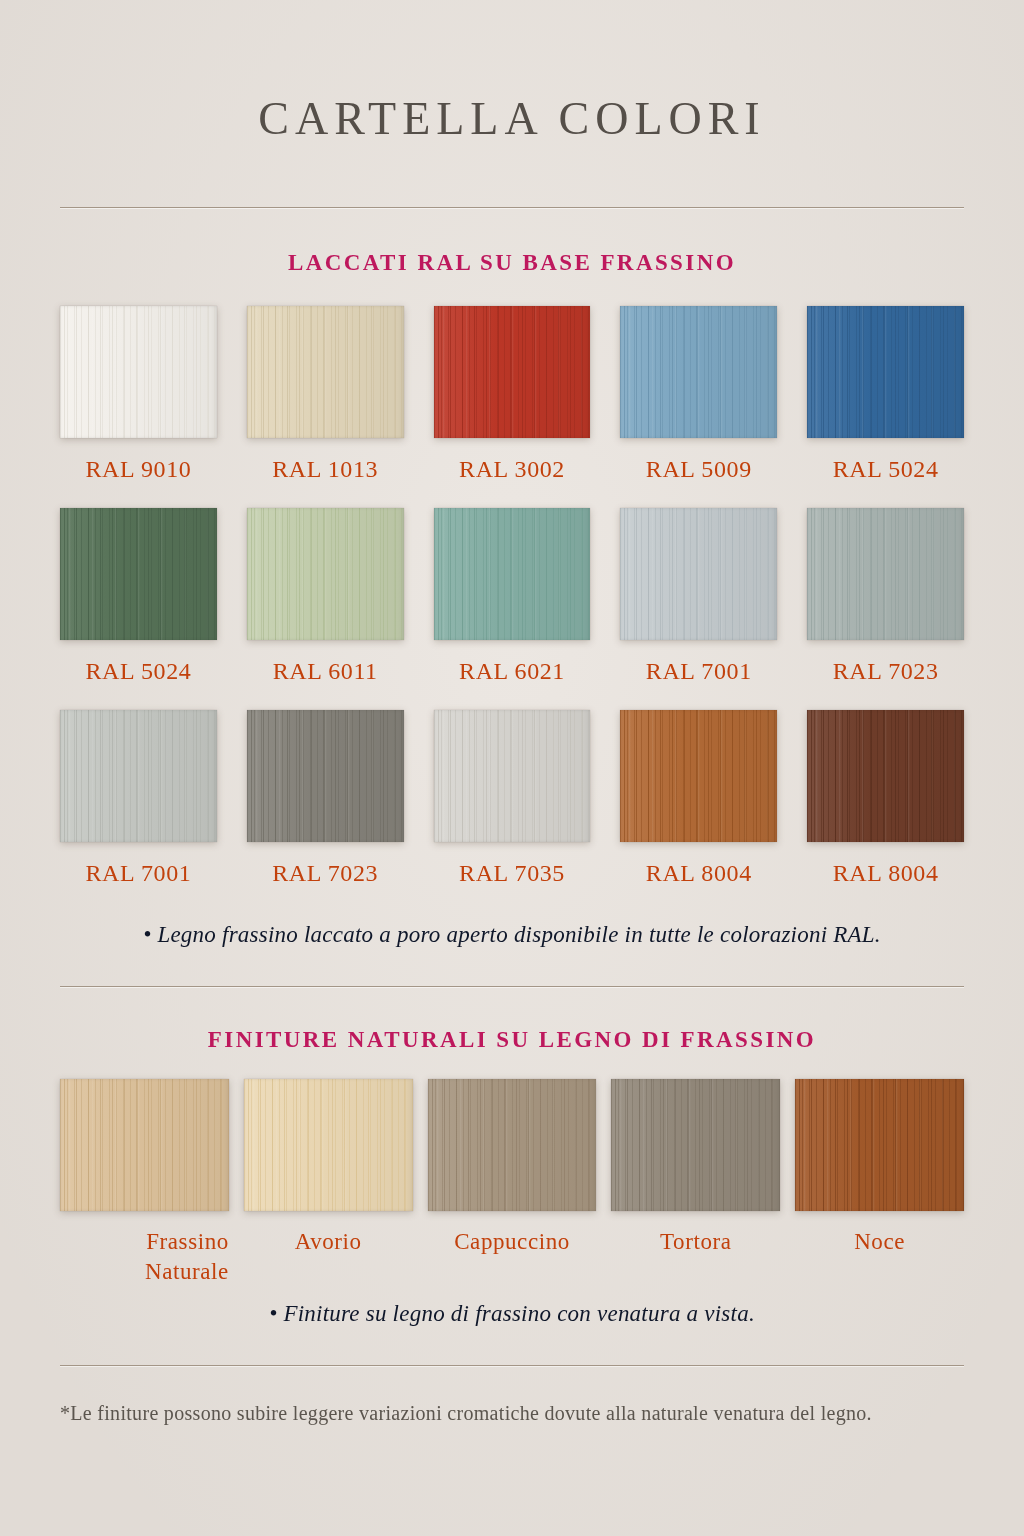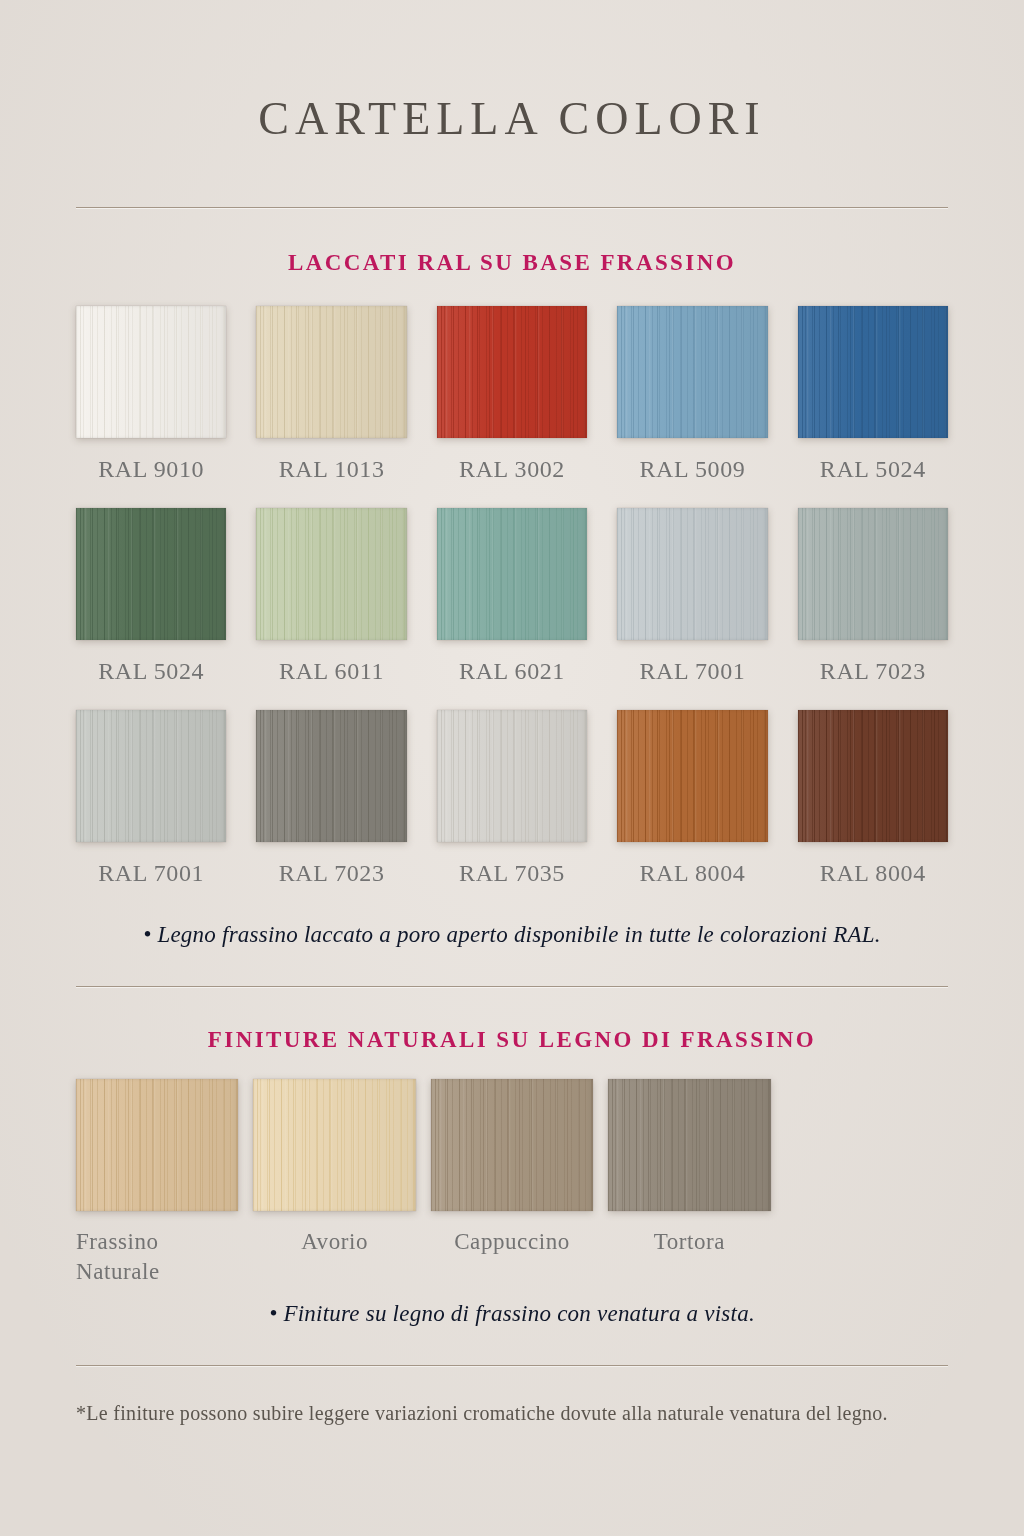--- a/index.html
+++ b/index.html
@@ -5,21 +5,21 @@
   * { margin: 0; padding: 0; box-sizing: border-box; }
   html, body { width: 1024px; }
   body {
     width: 1024px; height: 1536px;
     background: #e8e2dc;
     background-image: radial-gradient(ellipse at 50% 40%, rgba(255,255,255,0.18), rgba(0,0,0,0.03) 85%);
     font-family: "Liberation Serif", serif;
     color: #4f4943;
     overflow: hidden;
   }
-  .page { width: 1024px; height: 1148px; padding: 0 76px; }
+  .page { width: 1024px; height: 1148px; padding: 0 60px; }
 
   .page-title {
     padding-top: 92px;
     text-align: center;
     font-size: 46px;
     font-weight: 400;
     letter-spacing: 0.13em;
     color: #554f49;
   }
 
@@ -58,23 +58,23 @@
     box-shadow: 0 2px 7px rgba(110, 95, 80, 0.32), 0 0 1px rgba(95, 82, 70, 0.35),
                 inset 0 0 3px rgba(0,0,0,0.10);
   }
 
   .cell-label {
     margin-top: 16px;
     margin-bottom: 24px;
     min-height: 30px;
     font-size: 24px;
     line-height: 30px;
-    text-align: left;
+    text-align: right;
     letter-spacing: 0.025em;
-    color: #737373;
+    color: #c2410c;
   }
   .grid-2 .cell-label { margin-bottom: 0; font-size: 23px; }
 
   .section-note {
     font-style: italic;
     font-size: 23px;
     letter-spacing: 0.01em;
     color: #0f172a;
     text-align: center;
   }
@@ -179,20 +179,24 @@
           <div class="cell-label">Avorio</div>
         </div>
         <div class="cell">
           <div class="swatch" style="--c: #a89781; --g: #8f7d67;"></div>
           <div class="cell-label">Cappuccino</div>
         </div>
         <div class="cell">
           <div class="swatch" style="--c: #93897b; --g: #7b7163;"></div>
           <div class="cell-label">Tortora</div>
         </div>
+        <div class="cell">
+          <div class="swatch" style="--c: #a2592a; --g: #7d401b;"></div>
+          <div class="cell-label">Noce</div>
+        </div>
       </div>
     <p class="section-note">• Finiture su legno di frassino con venatura a vista.</p>
   </section>
 
   <div class="divider divider-3"></div>
 
   <p class="page-footer">*Le finiture possono subire leggere variazioni cromatiche dovute alla naturale venatura del legno.</p>
 
 </div>
 

